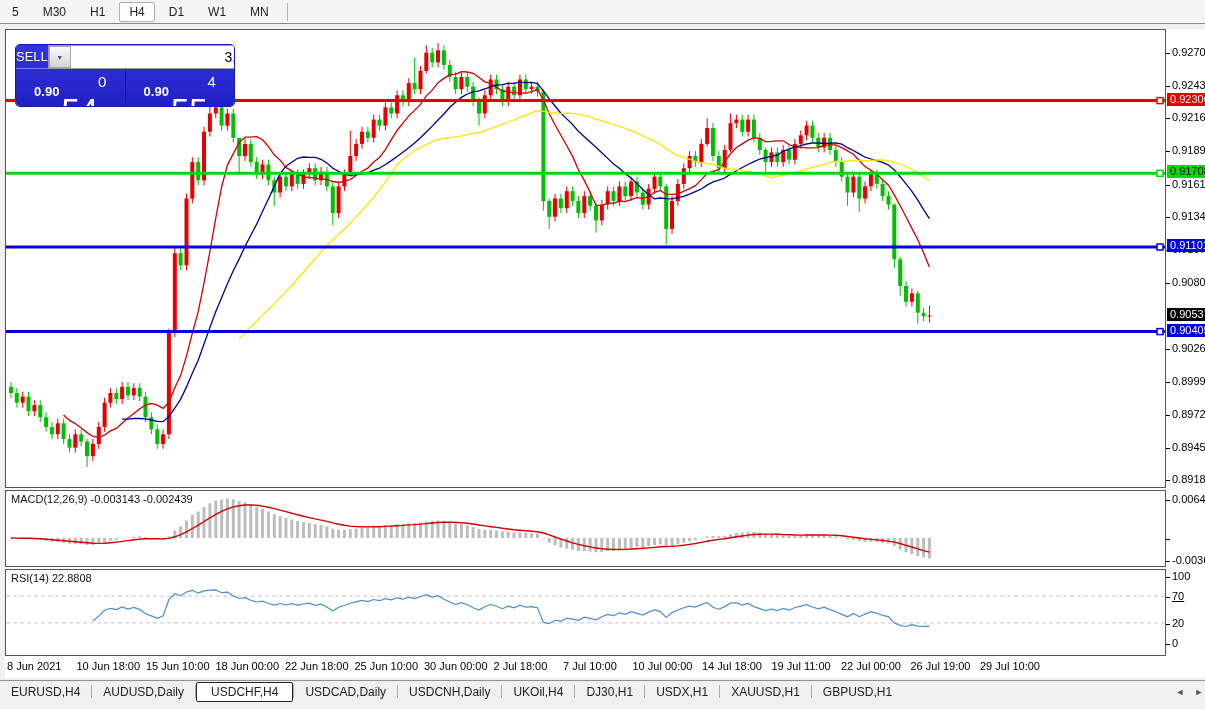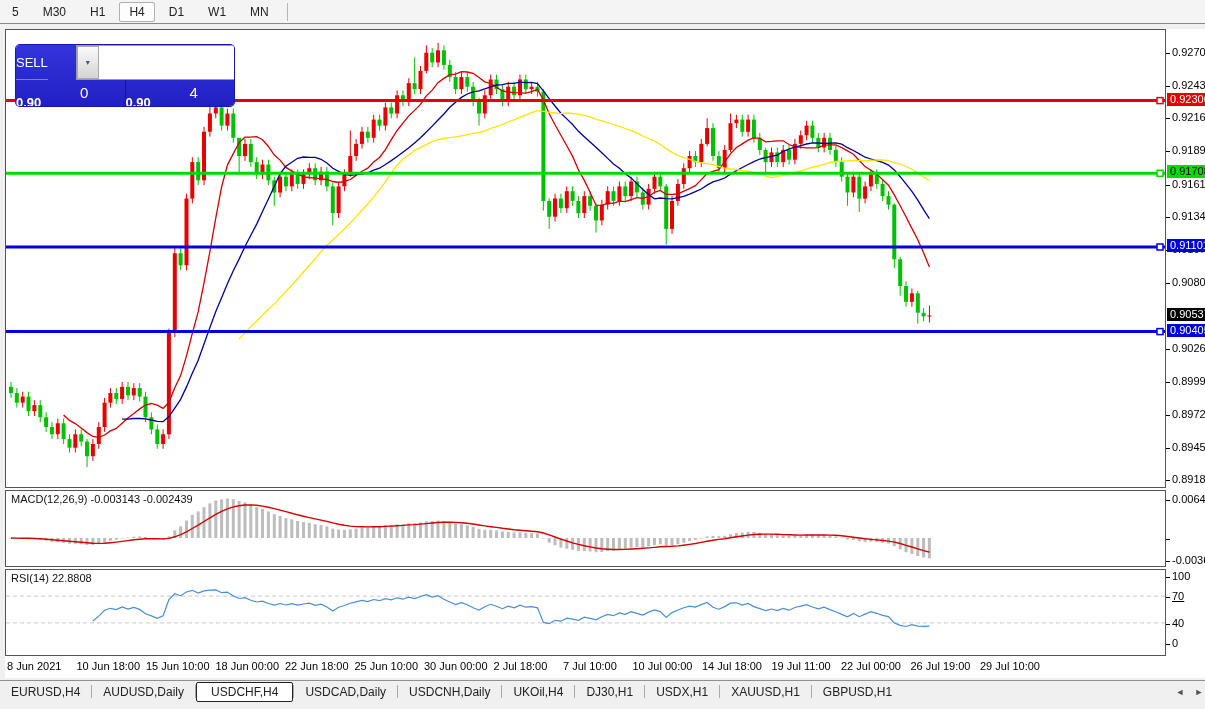--- a/index.html
+++ b/index.html
@@ -34,30 +34,30 @@
   .badge { position:absolute; left:1px; padding:0 3px 1px 3px; font-size:11px; white-space:nowrap; z-index:8; }
 
   
   .date-axis { position:absolute; left:0; top:627px; width:1161px; height:22px; background:#fff; }
   .date-lbl { position:absolute; top:4px; font-size:11px; color:#000; white-space:nowrap; }
 
   
   .trade-widget { position:absolute; left:10px; top:15px; width:218px; height:61px; z-index:10;
     border-radius:4px; overflow:hidden; background:linear-gradient(#3434dd,#2020c4);
     box-shadow:0 0 0 1px #1818a8; }
-  .tw-top { display:flex; height:35px; align-items:stretch;gap:28px; }
+  .tw-top { display:flex; height:24px; align-items:stretch; }
   .tw-btn { width:53px; color:#fff; font-size:13px; display:flex; align-items:center;
     justify-content:center; border-bottom:1px solid #7a7af2; cursor:pointer; }
   .tw-spin { flex:1; display:flex; background:#e6e6e6; border:1px solid #9a9a9a; }
   .tw-arrow { width:22px; background:linear-gradient(#fafafa,#d4d4d4); border:1px solid #a8a8a8;
     font-size:8px; color:#335599; display:flex; align-items:center; justify-content:center; cursor:pointer; }
   .tw-vol { flex:1; background:#fff; border:none; text-align:right; font-size:14px; padding-right:5px;
     font-family:"Liberation Sans", sans-serif; color:#000; }
   .tw-bottom { display:flex; height:36px; }
-  .tw-price { flex:1; color:#fff; display:flex; align-items:center; cursor:pointer; }
+  .tw-price { flex:1; color:#fff; display:flex; align-items:center; justify-content:center; cursor:pointer; }
   .tw-price.sell { border-right:1px solid #1414a0; }
   .tw-small { font-size:13px; font-weight:bold; margin-right:2px; margin-top:8px; }
   .tw-big { font-size:33px; font-weight:normal; line-height:33px;margin-top:47px; }
   .tw-sup { font-size:15px; margin-top:-12px; }
 
   
   .tab-bar { position:absolute; left:0; top:680px; width:1205px; height:22px; background:#f0f0f0;
     border-top:1px solid #909090; display:flex; align-items:center; }
   .tab { font-size:12px; color:#222; padding:2px 11px; white-space:nowrap; cursor:pointer; }
   .tab.active { background:#fff; border:1px solid #222; border-radius:2px; padding:2px 14px; }
@@ -647,21 +647,21 @@
         <div class="tick" style="top: 463.999px;">0.006455</div>
         <div class="tickmark" style="top: 510px;"></div>
         <div class="tick" style="top: 503px; padding-left: 47px;">0.00</div>
         <div class="tickmark" style="top: 531.751px;"></div>
         <div class="tick" style="top: 524.751px;">-0.0036</div>
         <div class="tickmark" style="top: 548px;"></div>
         <div class="tick" style="top: 541px;">100</div>
         <div class="tickmark" style="top: 568.1px;"></div>
         <div class="tick" style="top: 561.1px; text-decoration: underline;">70</div>
         <div class="tickmark" style="top: 594.9px;"></div>
-        <div class="tick" style="top: 587.9px;">40</div>
+        <div class="tick" style="top: 587.9px;">20</div>
         <div class="tickmark" style="top: 615px;"></div>
         <div class="tick" style="top: 608px;">0</div>
         <div class="badge" style="top: 63.5974px; background: rgb(232, 0, 0); color: rgb(255, 255, 255);">0.92306</div>
         <div class="badge" style="top: 136.261px; background: rgb(0, 221, 0); color: rgb(0, 0, 0);">0.91708</div>
         <div class="badge" style="top: 210.017px; background: rgb(0, 0, 224); color: rgb(255, 255, 255);">0.91101</div>
         <div class="badge" style="top: 278.549px; background: rgb(0, 0, 0); color: rgb(255, 255, 255);">0.90537</div>
         <div class="badge" style="top: 294.588px; background: rgb(0, 0, 224); color: rgb(255, 255, 255);">0.90405</div>
       </div>
 
     <div class="date-axis" id="date-axis">

